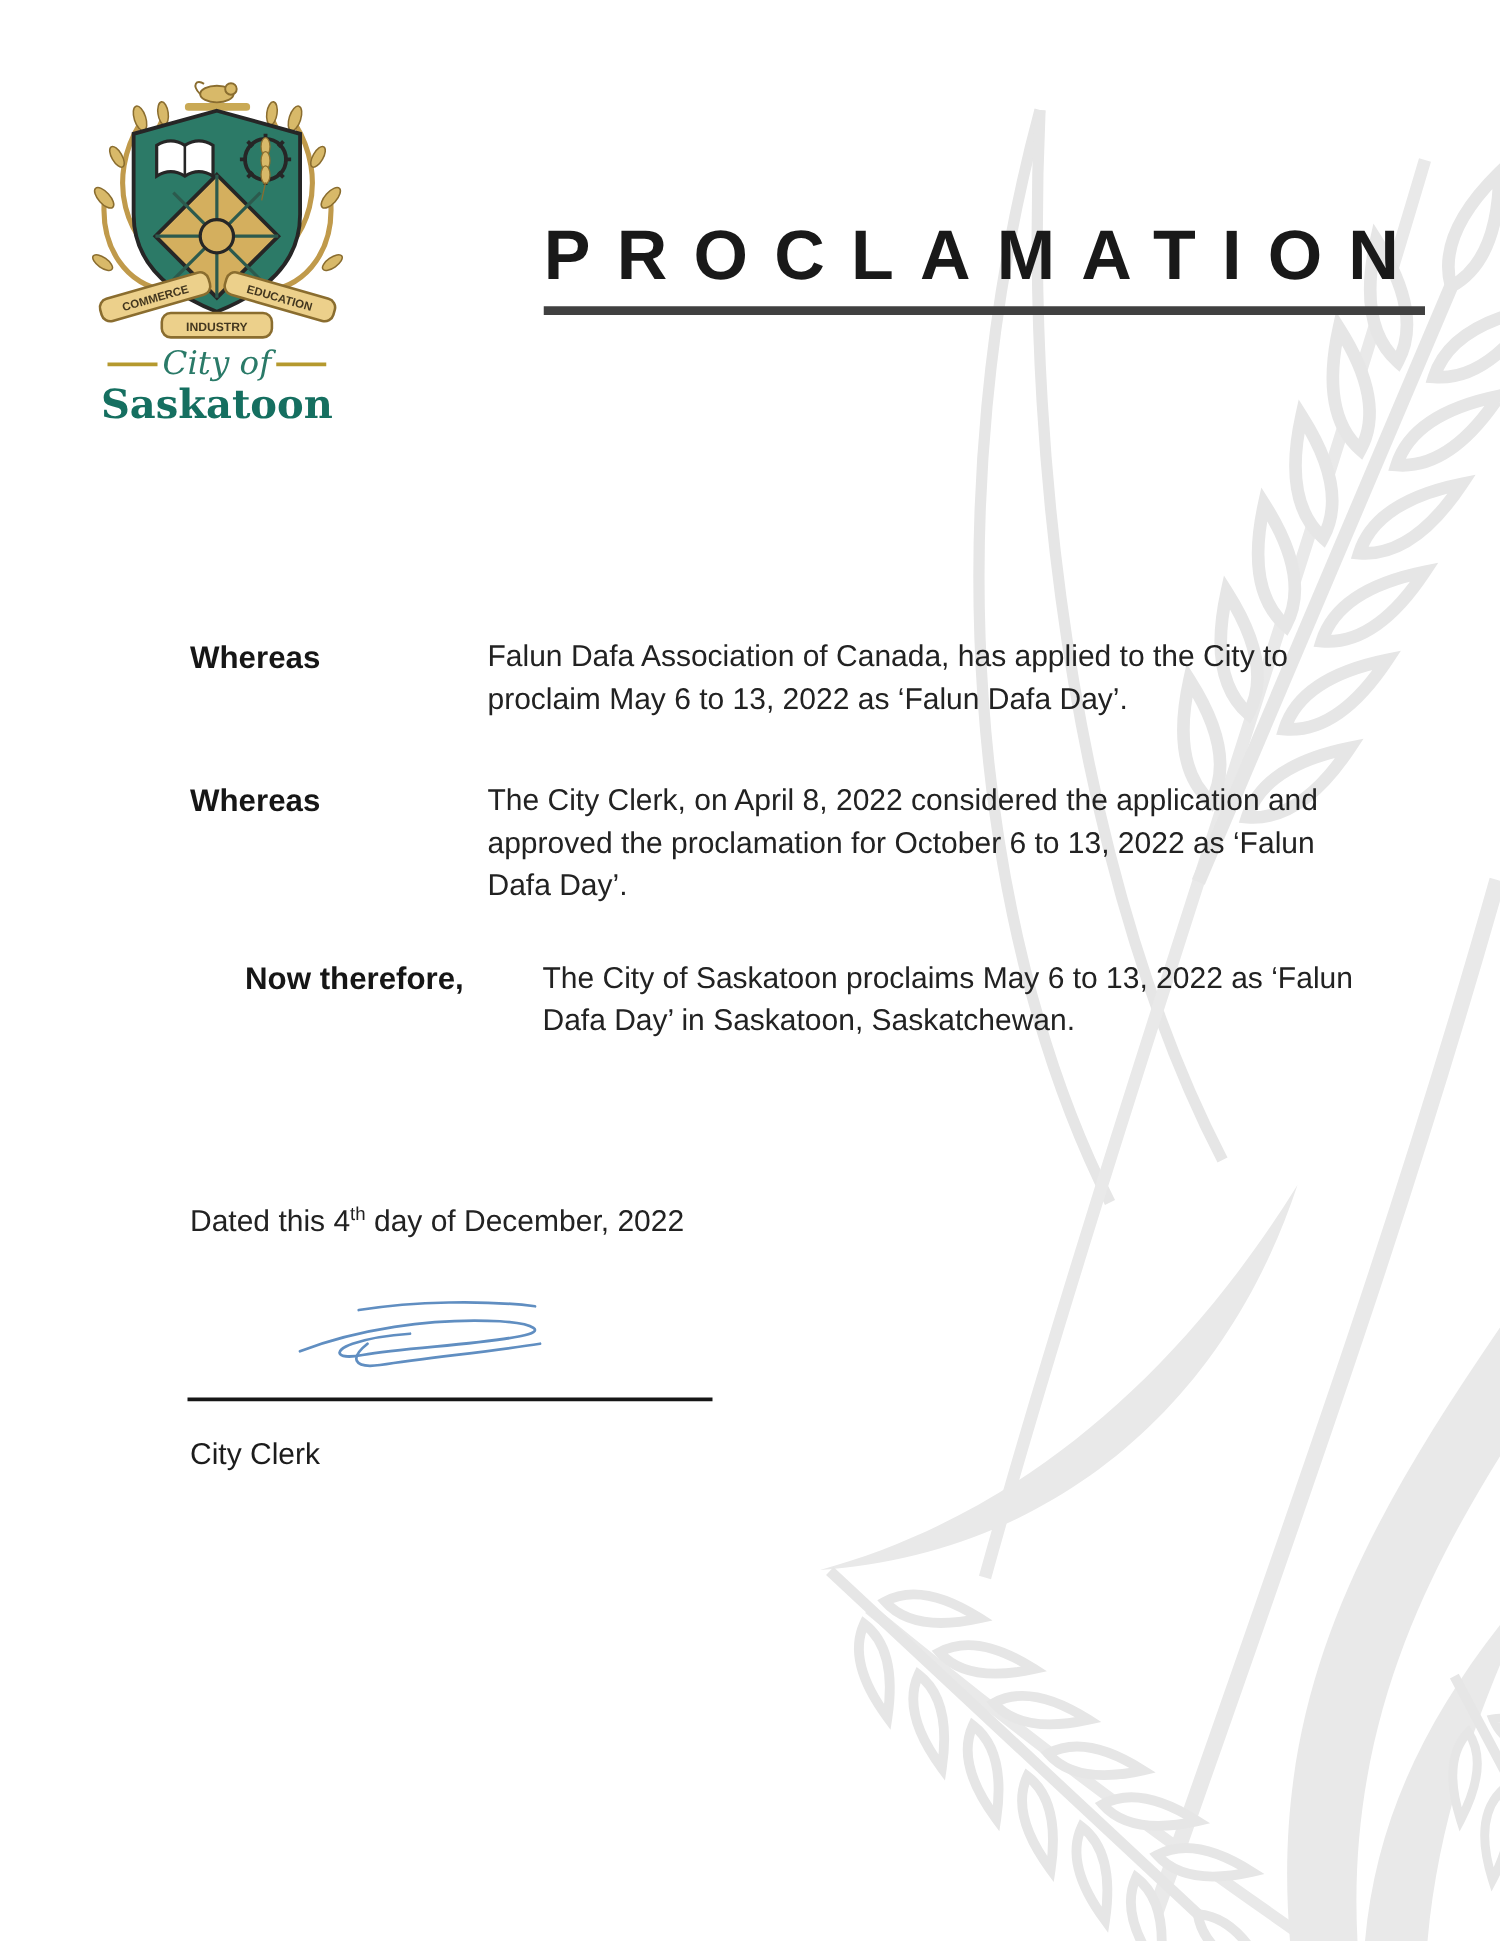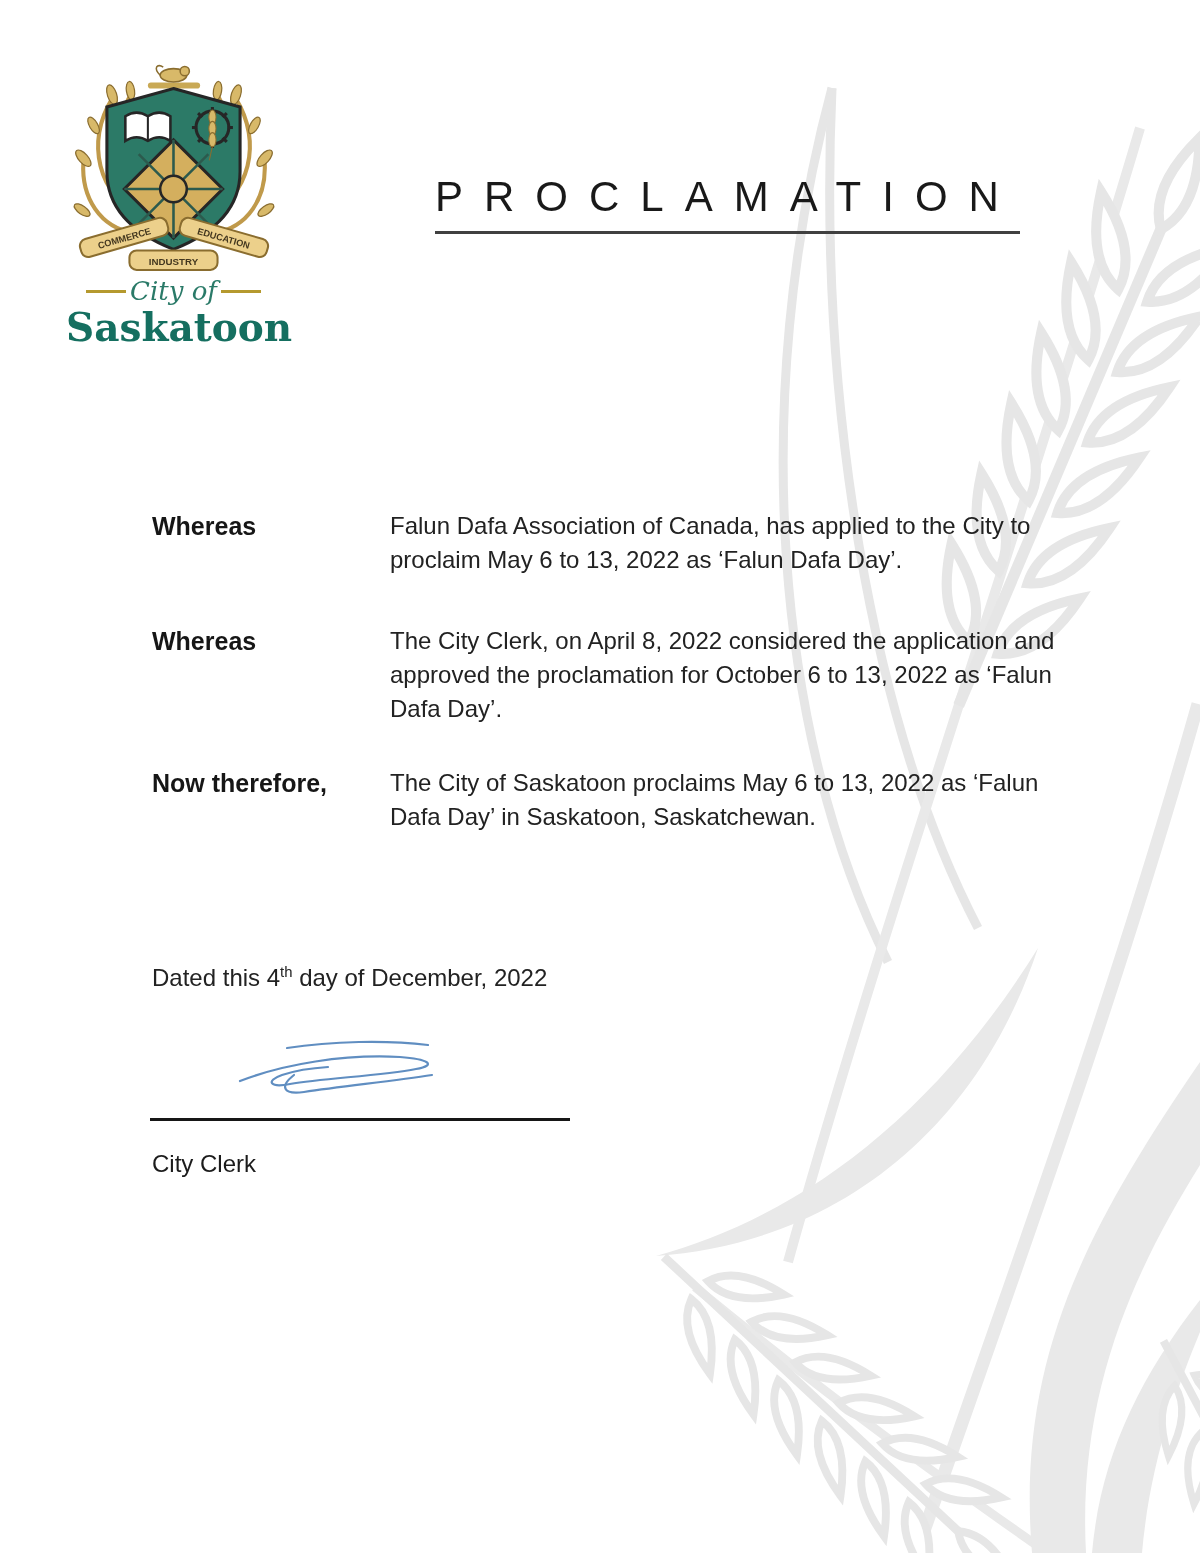--- a/index.html
+++ b/index.html
@@ -29,42 +29,42 @@
     display:flex; align-items:center; justify-content:center;
     margin-top:2px; gap:4px;
   }
   .cityof-dash { width:40px; border-top:3px solid #b5992e; }
   .cityof-text {
     font-family:"DejaVu Serif", serif; font-style:italic;
     font-size:26px; color:#2a7a68;
   }
   .city-name {
     font-family:"DejaVu Serif", serif; font-weight:bold;
-    font-size:39px; color:#156f60; letter-spacing:0px;
+    font-size:32px; color:#156f60; letter-spacing:0px;
     margin-top:-2px;
   }
   
   .title-wrap { position:absolute; left:435px; top:176px; z-index:2; }
   .title {
-    font-size:42px; font-weight:400; line-height:1;
+    font-size:56px; font-weight:700; line-height:1;
     letter-spacing:21px; color:#191919;
-    padding-bottom:13px; border-bottom:3px solid #404040;
+    padding-bottom:13px; border-bottom:7px solid #404040;
     white-space:nowrap;
   }
   
   .row {
     position:absolute; left:152px; width:910px;
     display:flex; z-index:2;
     font-size:24px; line-height:34px;
   }
   .row .label { width:238px; flex:0 0 238px; font-weight:bold; font-size:25px; color:#161616; }
   .row .text  { width:668px; flex:0 0 668px; color:#222222; }
   .row1 { top:509px; }
   .row2 { top:624px; }
-  .row3 { top:766px; }
+  .row3 { top:766px;margin-left:44px; }
   
   .dated {
     position:absolute; left:152px; top:955px; z-index:2;
     font-size:24px; line-height:34px; color:#222222;
   }
   .dated sup { font-size:62%; }
   .signature {
     position:absolute; left:232px; top:1034px;
     width:215px; height:74px; z-index:2;
   }

